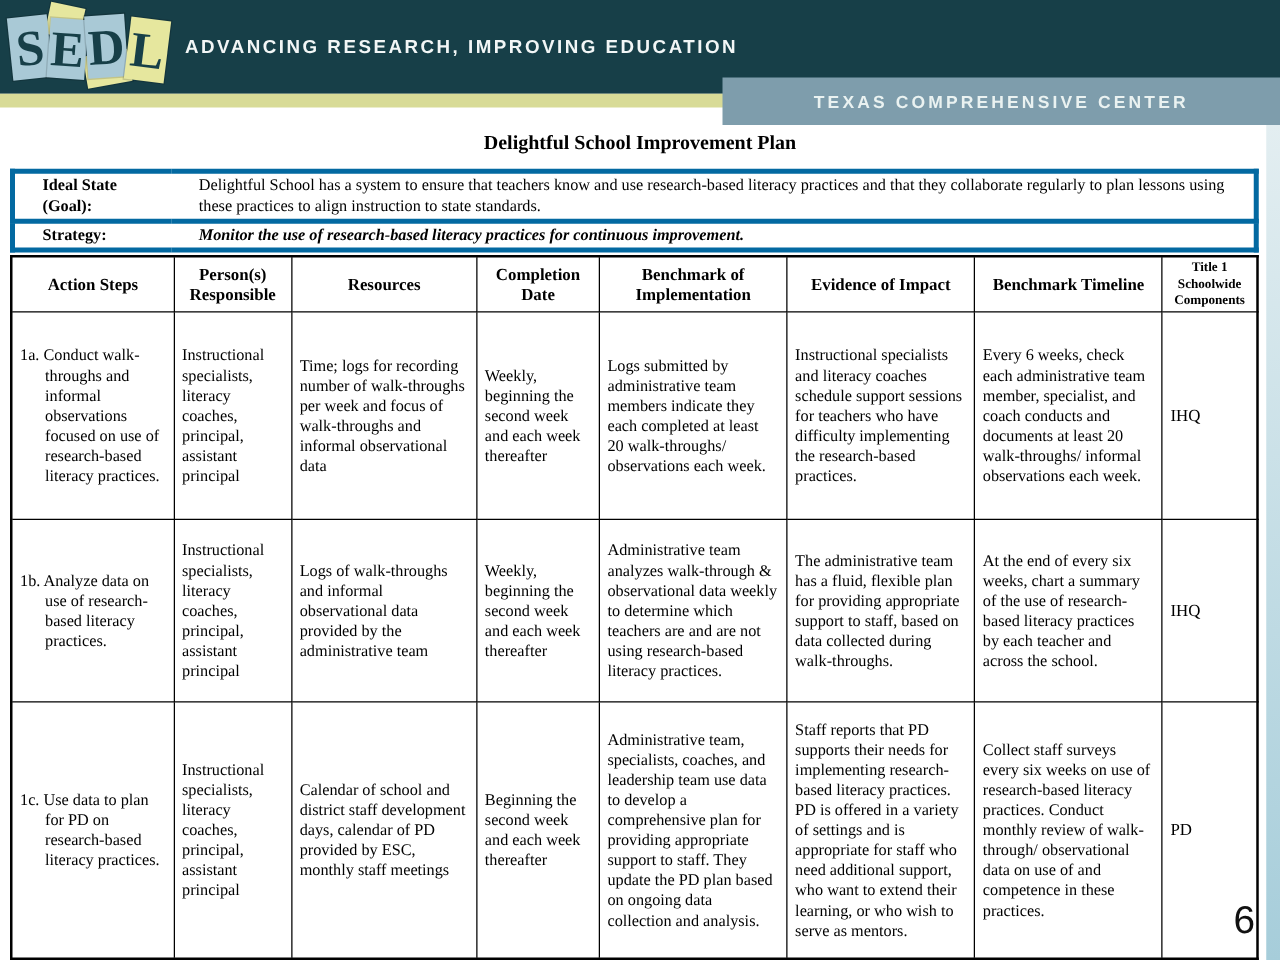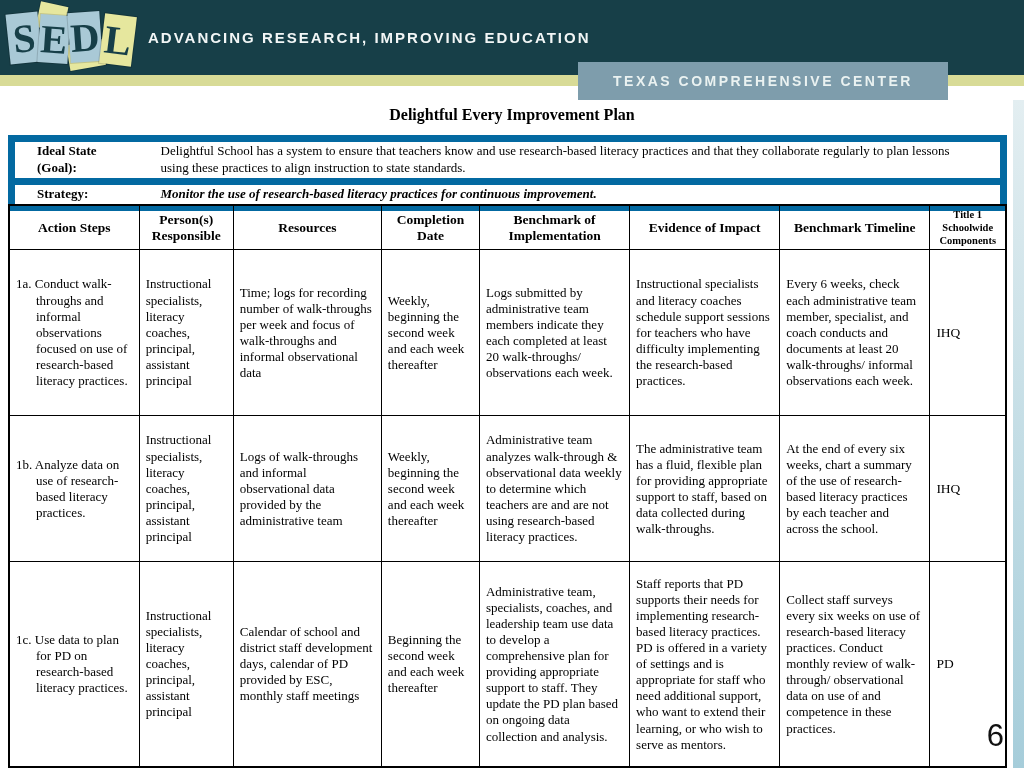--- a/index.html
+++ b/index.html
@@ -2,21 +2,21 @@
 <html><head>
 <meta charset="utf-8">
 <style>
   html,body {margin:0; padding:0;}
   body {width:1024px; height:768px; position:relative; background:#ffffff;
         font-family:"Liberation Serif", serif; overflow:hidden; color:#000;}
 
   
   .topbar {position:absolute; left:0; top:0; width:1024px; height:75px; background:#173f48;}
   .greenband {position:absolute; left:0; top:75px; width:1024px; height:11px; background:#d8db97;}
-  .tcc-banner {position:absolute; left:578px; top:62px; width:370px; height:38px; background:#7e9dac;
+  .tcc-banner {position:absolute; left:578px; top:62px; width:446px; height:38px; background:#7e9dac;
         display:flex; align-items:center; justify-content:center;
         font-family:"Liberation Sans", sans-serif; font-weight:bold; font-size:14px;
         letter-spacing:2.5px; color:#eaf2f1;}
   .tagline {position:absolute; left:148px; top:0; height:75px; display:flex; align-items:center;
         font-family:"Liberation Sans", sans-serif; font-weight:bold; font-size:15px;
         letter-spacing:2px; color:#f2f6f6;text-align:center;}
   .edge-strip {position:absolute; right:0; top:100px; width:11px; height:668px;
         background:linear-gradient(to bottom, #e3eef1, #a6cdda);}
 
   
@@ -32,21 +32,21 @@
   .t-l {left:94px; top:11px; width:32px; height:50px; background:#e6e79e; transform:rotate(7deg);}
 
   
   .slide-title {position:absolute; left:0; top:106px; width:1024px; text-align:center;
         font-weight:bold; font-size:16px;}
 
   
   table {border-collapse:collapse; table-layout:fixed;}
   .meta-table {position:absolute; left:8px; top:135px; width:999px; font-size:13px;
         border:2px solid #000;}
-  .meta-table td {padding:1px 22px; vertical-align:top; line-height:1.3; border:7px solid #0369a1;
+  .meta-table td {padding:1px 22px; vertical-align:top; line-height:1.3; border:4px solid #0369a1;
         overflow:hidden;}
   .meta-table td.mlabel {font-weight:bold; border-right:none;}
   .meta-table td.mval {border-left:none;}
   .meta-table tr.it td.mval {font-style:italic; font-weight:bold;}
 
   
   .plan-table {position:absolute; left:8px; top:204px; width:999px; border:2px solid #000;}
   .plan-table th, .plan-table td {border:1px solid #000; overflow:hidden;}
   .plan-table th {font-weight:bold; font-size:13.5px; text-align:center; vertical-align:middle;
         padding:2px 3px; line-height:1.2;}
@@ -79,21 +79,21 @@
     <div class="tile t-l">
         <span>L</span>
       </div>
   </div>
   <div class="tagline">ADVANCING RESEARCH, IMPROVING EDUCATION</div>
 </div>
 <div class="greenband"></div>
 <div class="tcc-banner">TEXAS COMPREHENSIVE CENTER</div>
 <div class="edge-strip"></div>
 
-<div class="slide-title">Delightful Every Improvement Plan</div>
+<div class="slide-title">Delightful School Improvement Plan</div>
 
 <table class="meta-table">
   <colgroup>
       <col style="width:127px">
       <col>
     </colgroup>
   <tbody>
       <tr style="height:35px">
     <td class="mlabel">Ideal State (Goal):</td>
     <td class="mval">Delightful School has a system to ensure that teachers know and use research-based literacy practices and that they collaborate regularly to plan lessons using these practices to align instruction to state standards.</td>

